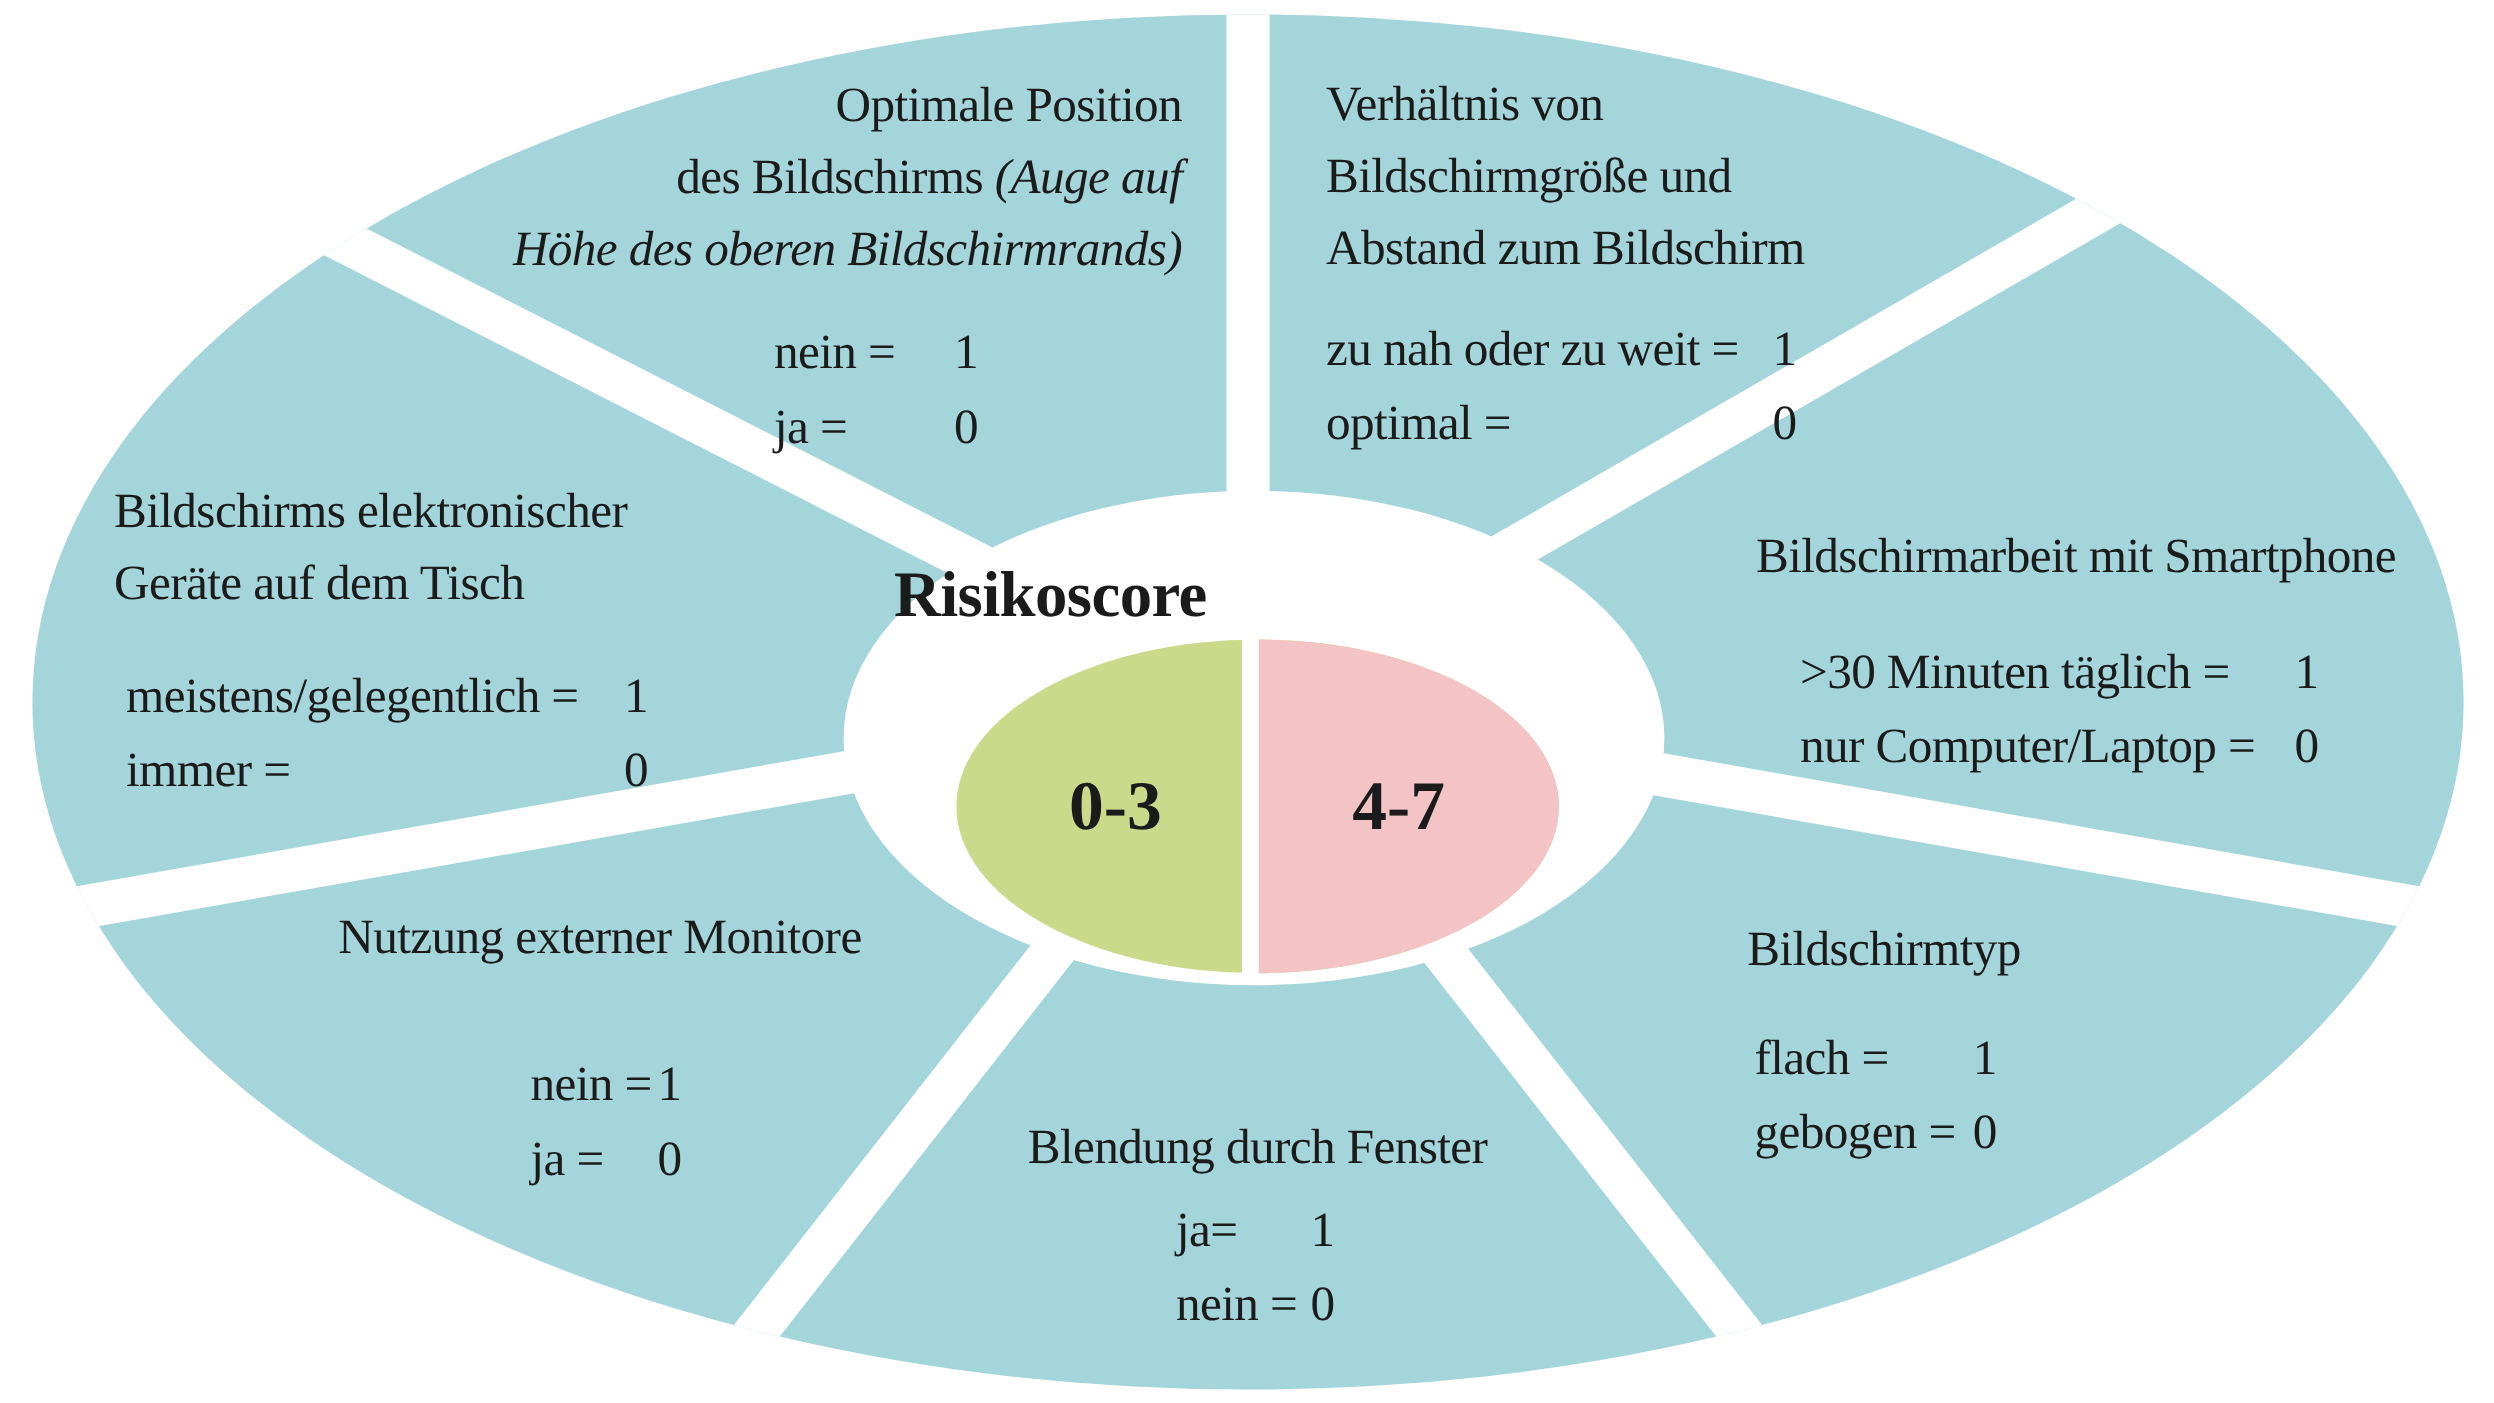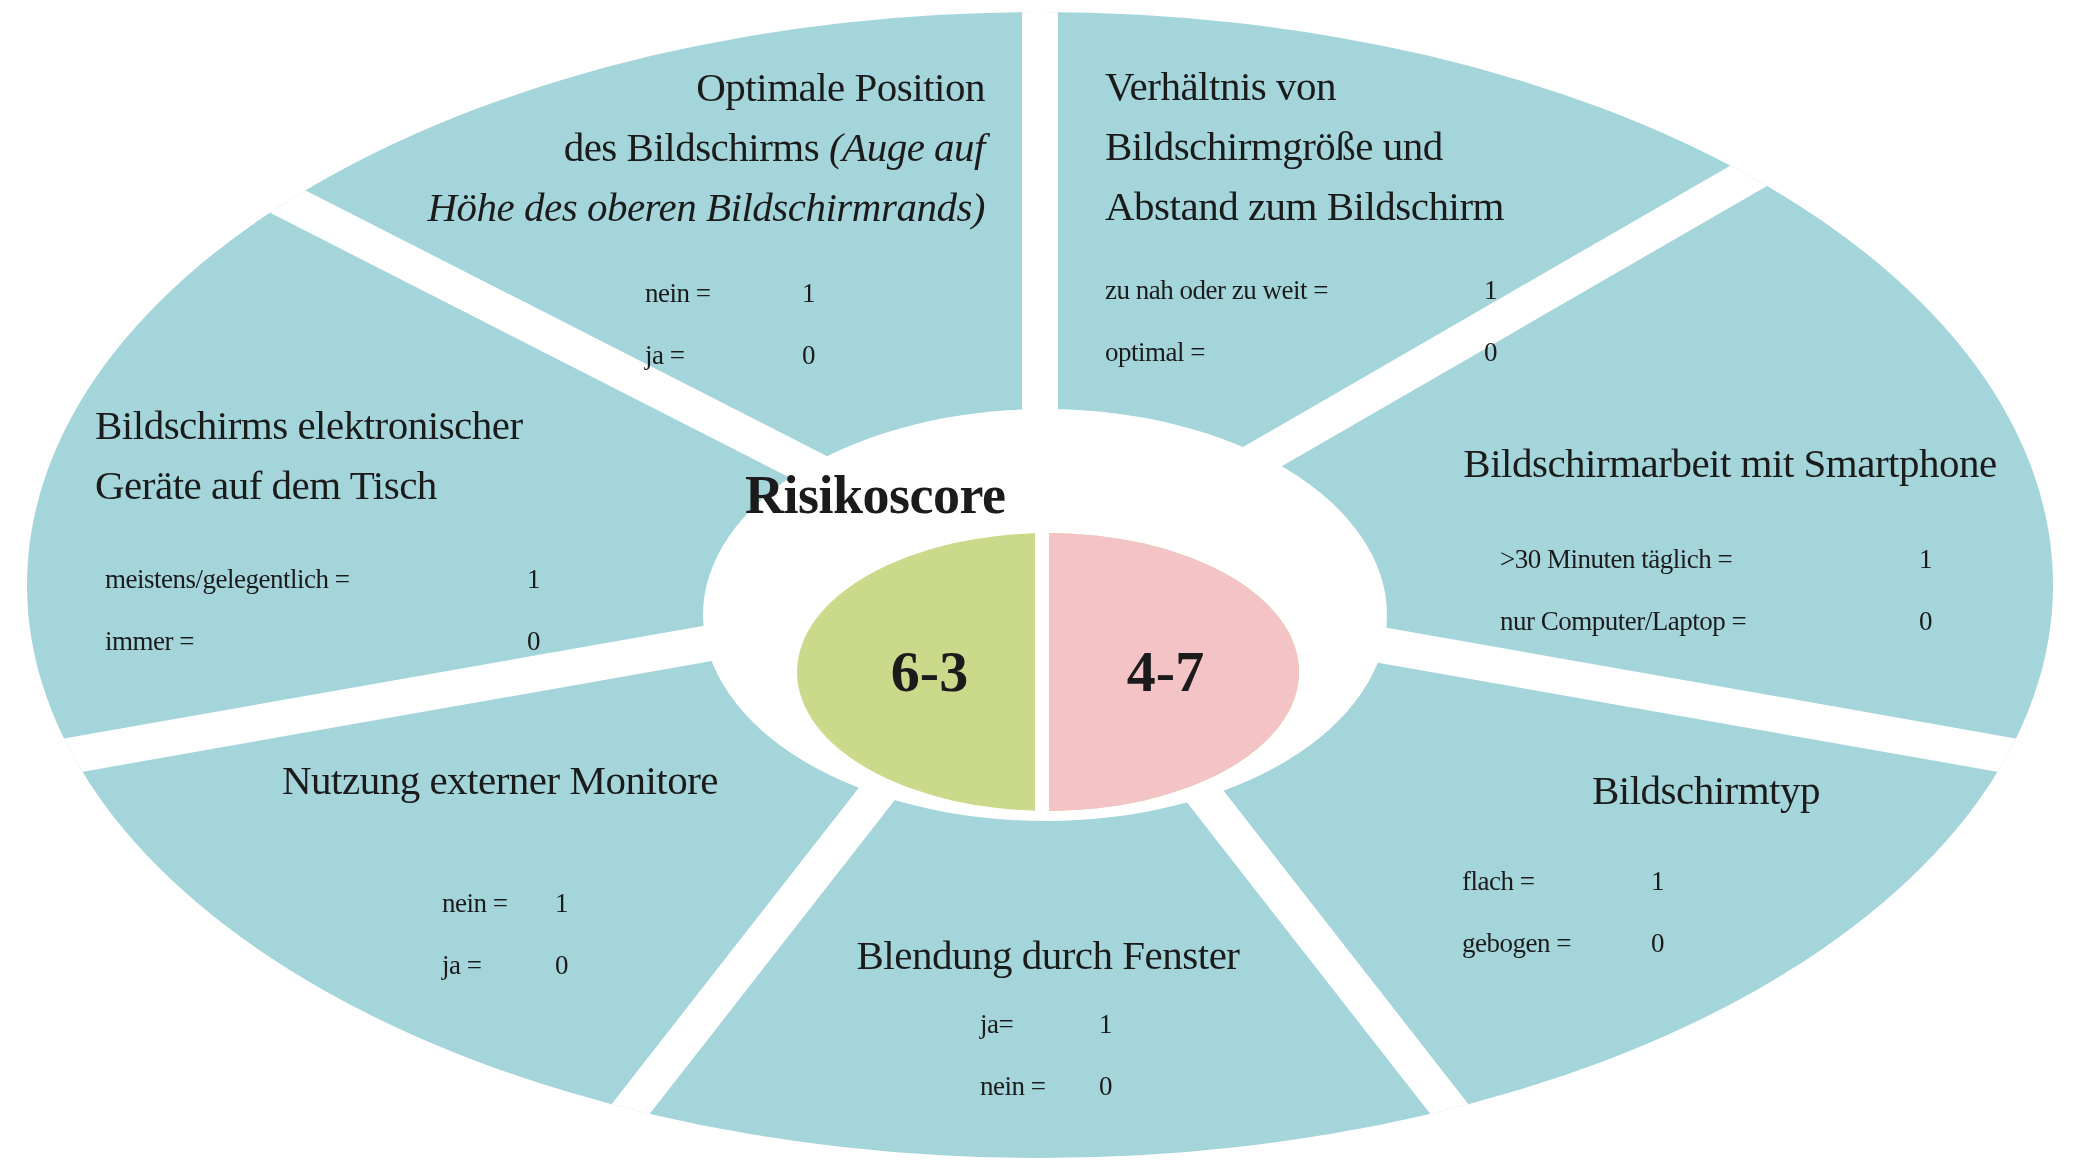--- a/index.html
+++ b/index.html
@@ -20,37 +20,37 @@
     font-size: 41px;
     line-height: 60px;
     letter-spacing: -0.5px;
     white-space: nowrap;
   }
   .seg-title .it { font-style: italic; }
   .seg-opts {
     position: absolute;
     display: flex;
     flex-direction: column;
-    font-size: 27px;
+    font-size: 41px;
     letter-spacing: -0.5px;
   }
   .opt { display: flex; justify-content: space-between; line-height: 62px; white-space: nowrap; }
   .opt-value { text-align: right; }
 
   
   #seg1 .seg-title { left: 375px;  top: 57px;  width: 610px; text-align: right; }
   #seg1 .seg-opts  { left: 645px;  top: 262px; width: 170px; }
 
   #seg2 .seg-title { left: 1105px; top: 56px;  width: 520px; text-align: left; }
   #seg2 .seg-opts  { left: 1105px; top: 259px; width: 392px; }
 
   #seg3 .seg-title { left: 1430px; top: 433px; width: 600px; text-align: center; }
   #seg3 .seg-opts  { left: 1500px; top: 528px; width: 432px; }
 
-  #seg4 .seg-title { left: 1320px; top: 760px; width: 500px; text-align: right; }
+  #seg4 .seg-title { left: 1320px; top: 760px; width: 500px; text-align: center; }
   #seg4 .seg-opts  { left: 1462px; top: 850px; width: 202px; }
 
   #seg5 .seg-title { left: 798px;  top: 894px; width: 500px; text-align: center; margin-top: 31px; }
   #seg5 .seg-opts  { left: 980px;  top: 993px; width: 132px; }
 
   #seg6 .seg-title { left: 250px;  top: 750px; width: 500px; text-align: center; }
   #seg6 .seg-opts  { left: 442px;  top: 872px; width: 126px; }
 
   #seg7 .seg-title { left: 95px;   top: 395px; width: 520px; text-align: left; }
   #seg7 .seg-opts  { left: 105px;  top: 548px; width: 435px; }
@@ -208,16 +208,16 @@
           <span class="opt-value">1</span>
         </div>
         <div class="opt">
           <span class="opt-label">immer =</span>
           <span class="opt-value">0</span>
         </div>
       </div>
   </div>
 
   <div class="risikoscore">Risikoscore</div>
-  <div class="score-label score-low-label">6-3</div>
+  <div class="score-label score-low-label">0-3</div>
   <div class="score-label score-high-label">4-7</div>
 
 </div>
 
 </body></html>

